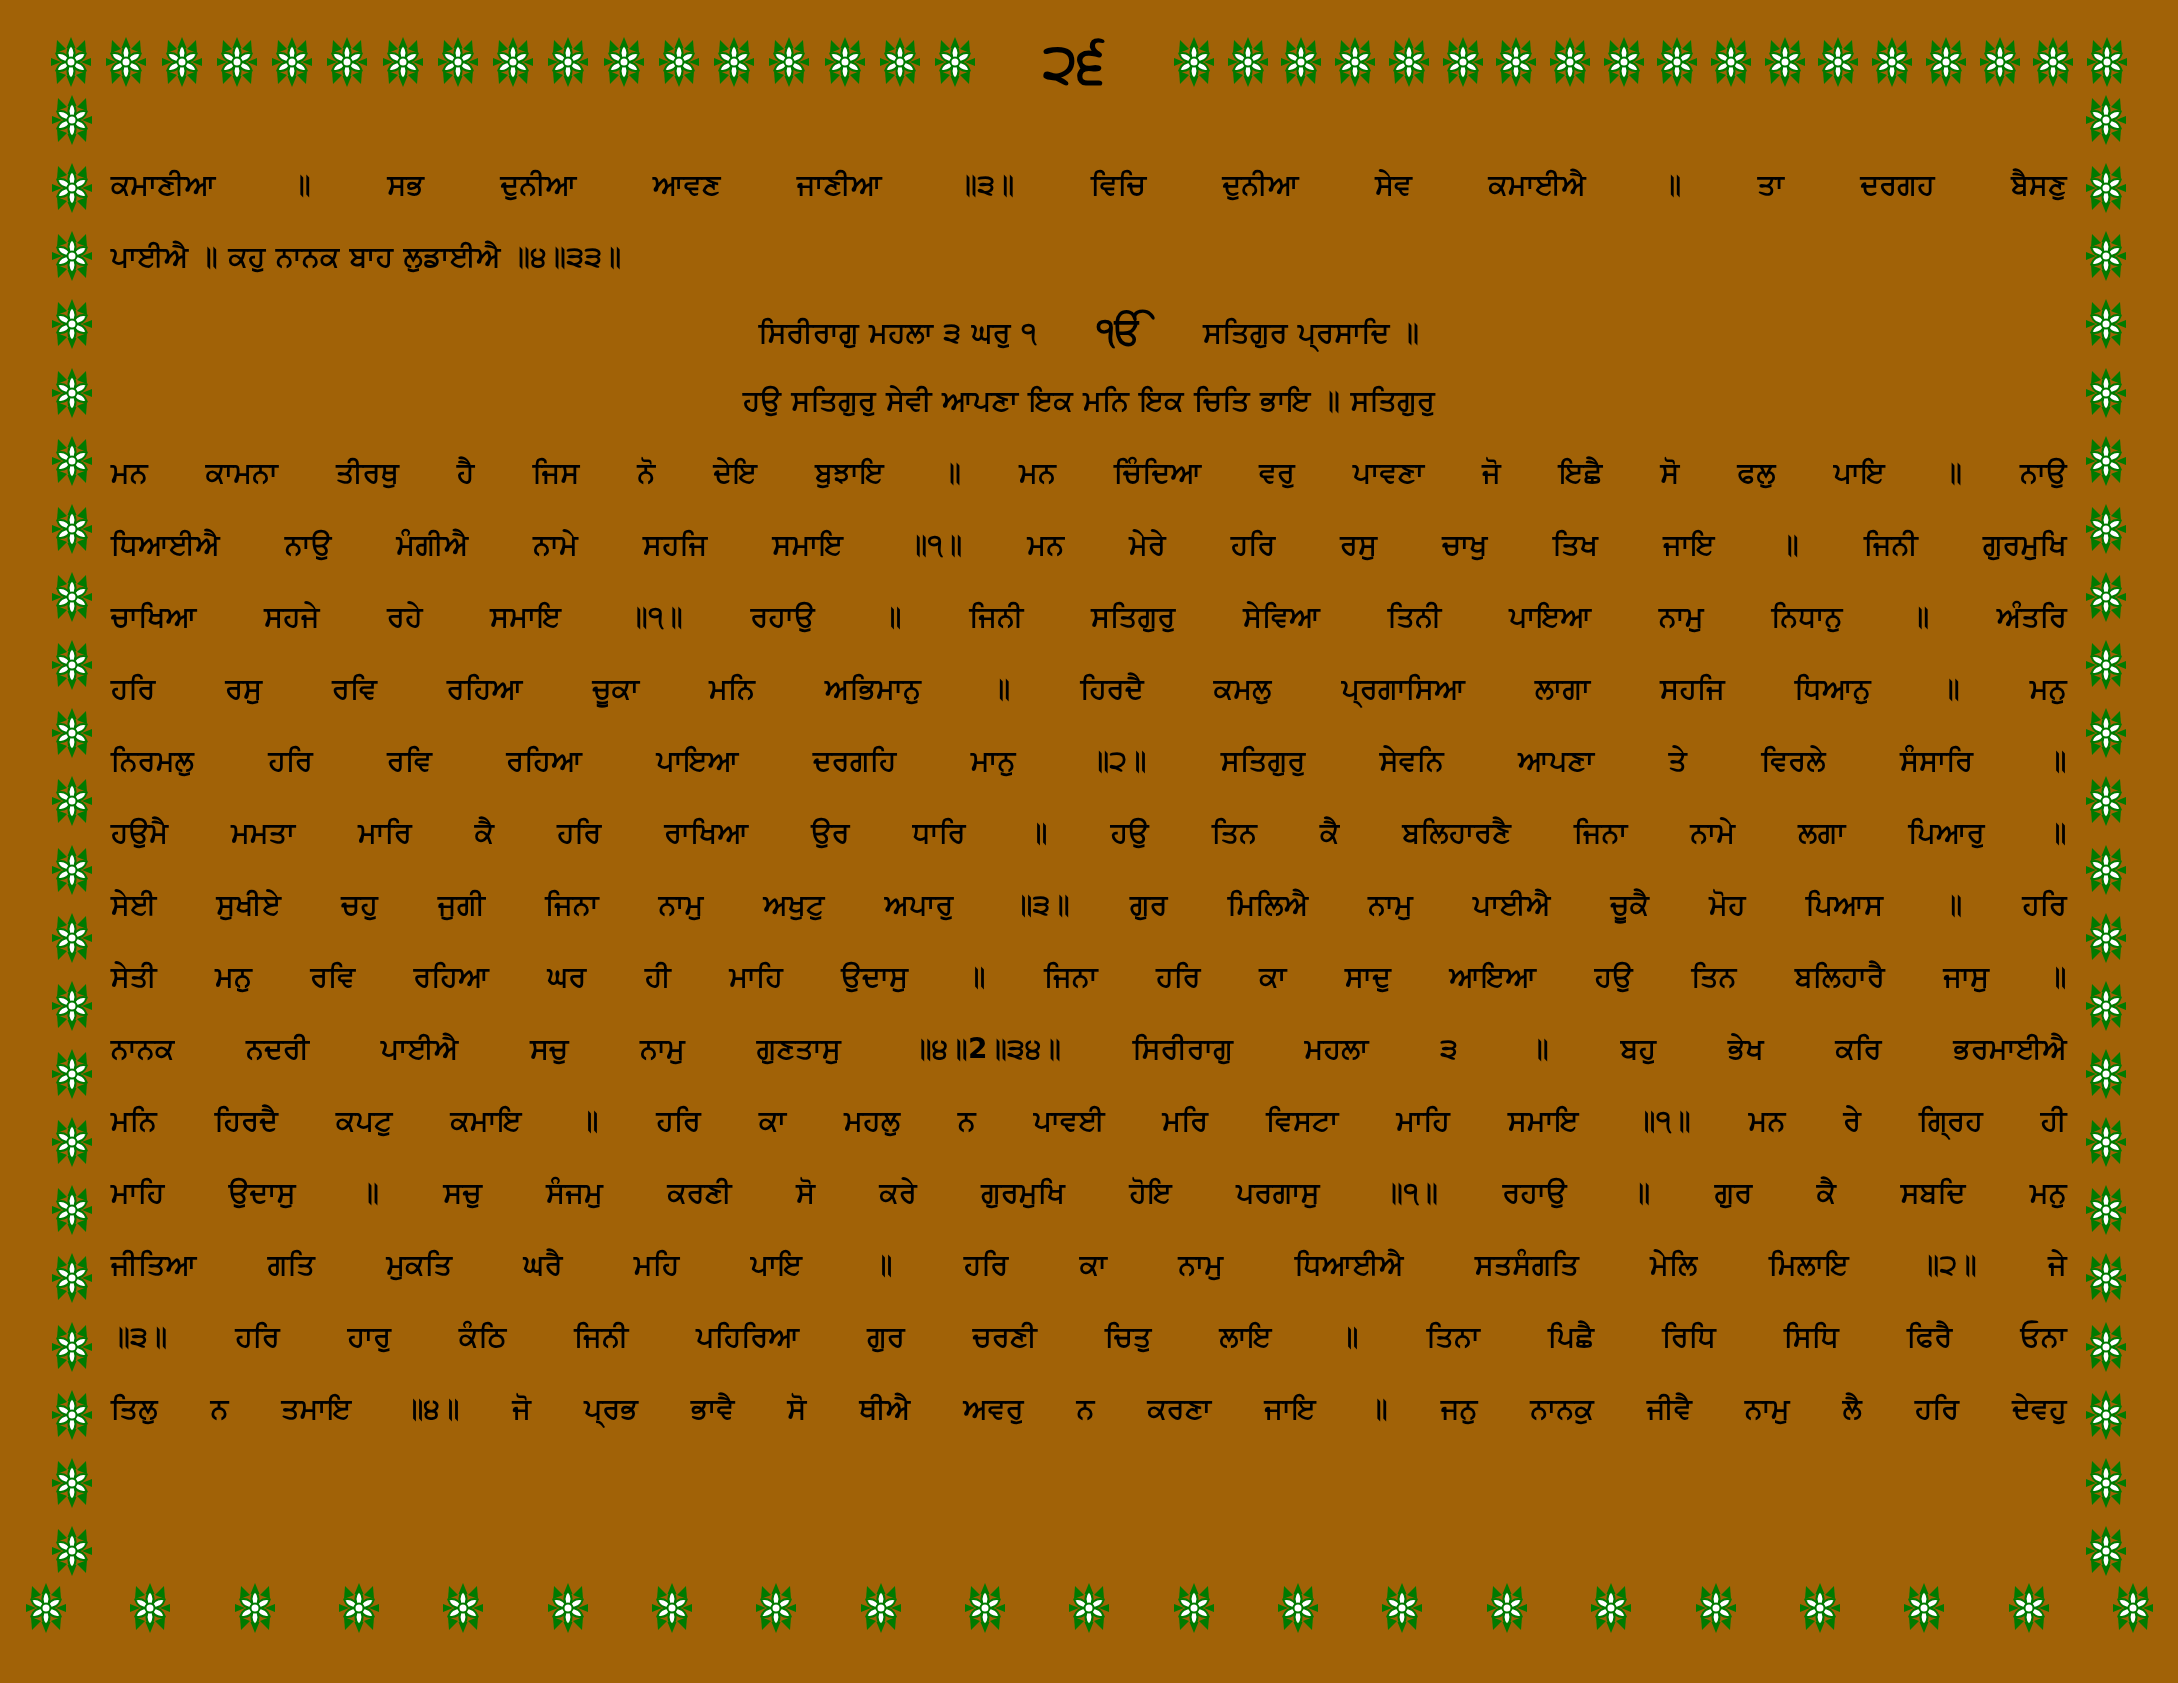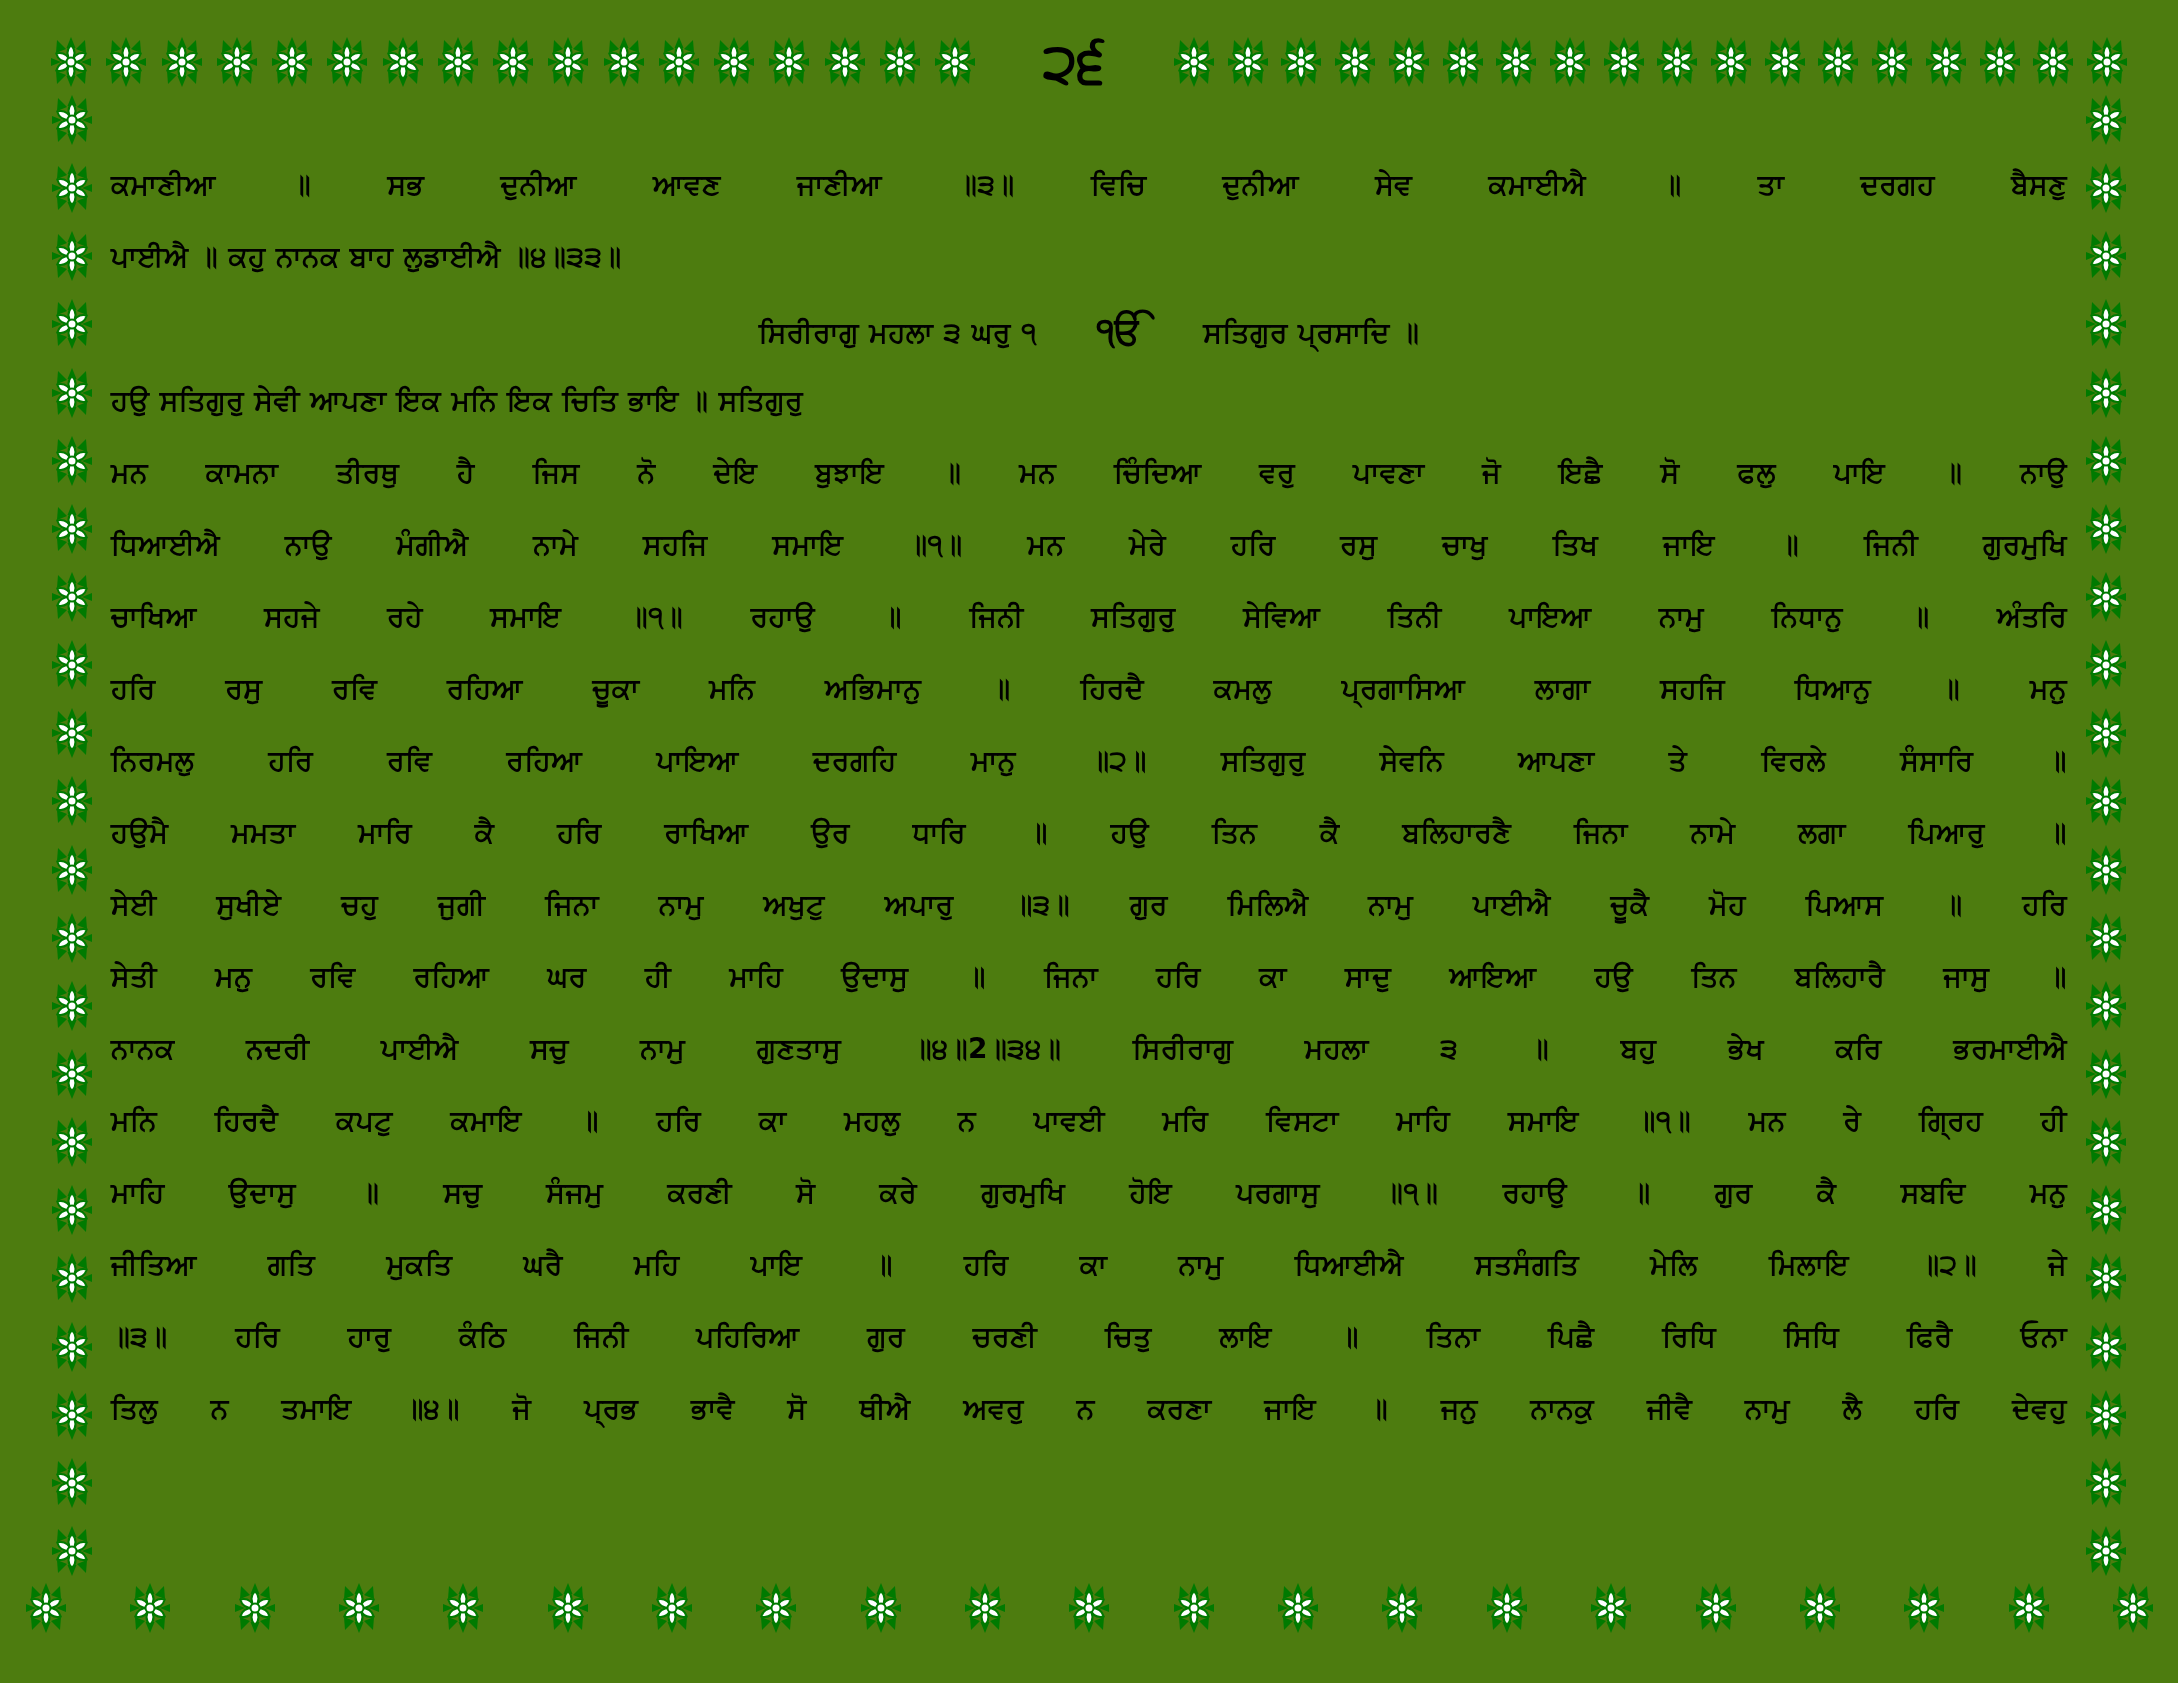--- a/index.html
+++ b/index.html
@@ -1,20 +1,20 @@
 <!DOCTYPE html>
 <html lang="pa"><head>
 <meta charset="utf-8">
 <style>
   html, body { margin: 0; padding: 0; background: #ffffff; }
   .page {
     position: relative;
     width: 2178px;
     height: 1683px;
-    background: #4d7c0f;
+    background: #a16207;
     overflow: hidden;
     font-family: "DejaVu Sans", "Liberation Sans", sans-serif;
   }
   
   .strip { position: absolute; display: flex; }
   .strip.h { flex-direction: row; justify-content: space-between; align-items: center; }
   .strip.v { flex-direction: column; justify-content: space-between; align-items: center; }
   #b-top-left  { left: 50px;  top: 34px;  width: 926px;  height: 55px; }
   #b-top-right { left: 1173px; top: 34px; width: 955px;  height: 55px; }
   #b-left      { left: 48px;  top: 95px;  width: 48px;  height: 1481px; }
@@ -38,21 +38,21 @@
   .line {
     font-size: 28px;
     font-weight: bold;
     line-height: 72px;
     height: 72px;
     white-space: normal;
     letter-spacing: 0.5px;
   }
   .line.justify { text-align: justify; text-align-last: justify; }
   .line.left    { text-align: left; }
-  .line.right   { text-align: left; }
+  .line.right   { text-align: center; }
   .line.center  { text-align: center; }
   .line .part { margin: 0 30px; }
   .line .ikonkar { font-size: 1.35em; position: relative; top: 2px; }
 </style>
 </head>
 <body>
 
 <div class="page">
   <div id="b-top-left" class="strip h">
       <span>

